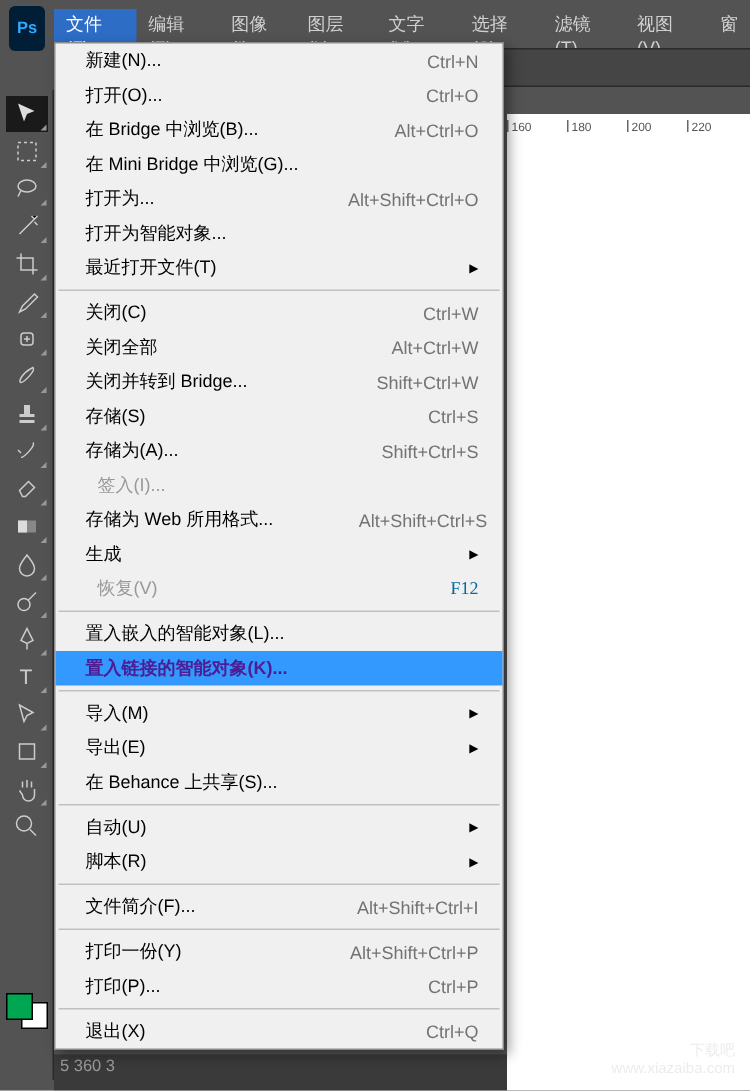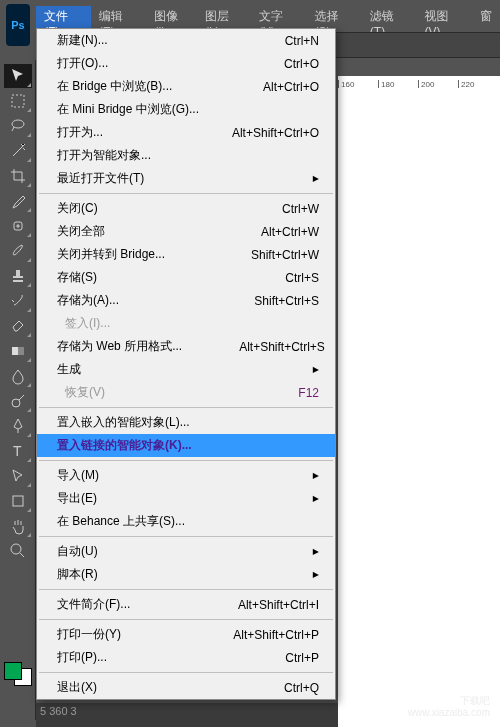--- a/index.html
+++ b/index.html
@@ -1,38 +1,38 @@
 <!DOCTYPE html>
 <html><head>
 <meta charset="utf-8">
 <style>
 * { margin: 0; padding: 0; box-sizing: border-box; font-family: "Microsoft YaHei", sans-serif; }
 body { width: 500px; height: 727px; background: #535353; overflow: hidden; position: relative; }
-.app-icon { position: absolute; top: 4px; left: 6px; width: 24px; height: 42px; background: #001e36; border-radius: 4px; display: flex; align-items: center; justify-content: center; color: #31a8ff; font-size: 11px; font-weight: bold; }
+.app-icon { position: absolute; top: 4px; left: 6px; width: 24px; height: 30px; background: #001e36; border-radius: 4px; display: flex; align-items: center; justify-content: center; color: #31a8ff; font-size: 11px; font-weight: bold; }
 .menubar { position: absolute; top: 6px; left: 36px; right: 0; height: 22px; display: flex; color: #d0d0d0; font-size: 12px; }
 .menu-item { padding: 2px 8px; cursor: pointer; }
 .menu-item.active { background: #2d6dc5; color: #fff; }
 .toolbar-top { position: absolute; top: 32px; left: 36px; right: 0; height: 26px; background: #454545; display: flex; align-items: center; gap: 12px; padding-left: 6px; border-top: 1px solid #2a2a2a; border-bottom: 1px solid #2a2a2a; }
 .tool-icon { width: 20px; height: 20px; display: flex; align-items: center; justify-content: center; color: #c0c0c0; }
 .tool-icon svg { width: 16px; height: 16px; }
 .left-tools { position: absolute; top: 60px; left: 0; width: 36px; height: 660px; background: #535353; border-right: 1px solid #2a2a2a; display: flex; flex-direction: column; align-items: center; padding-top: 4px; gap: 1px; }
 .left-tools .tool { width: 28px; height: 24px; display: flex; align-items: center; justify-content: center; color: #c0c0c0; position: relative; cursor: pointer; }
 .left-tools .tool.active { background: #1a1a1a; }
 .left-tools .tool svg { width: 18px; height: 18px; }
 .tri { position: absolute; bottom: 1px; right: 1px; width: 0; height: 0; border-left: 4px solid transparent; border-bottom: 4px solid #999; }
 .swatch-fg { position: absolute; bottom: 40px; left: 4px; width: 18px; height: 18px; background: #00a651; border: 1px solid #000; z-index: 2; }
 .swatch-bg { position: absolute; bottom: 34px; left: 14px; width: 18px; height: 18px; background: #fff; border: 1px solid #000; z-index: 1; }
 .dropdown { position: absolute; top: 28px; left: 36px; width: 300px; background: #f0f0f0; border: 1px solid #8a8a8a; box-shadow: 3px 3px 8px rgba(0,0,0,0.4); font-size: 12px; z-index: 100; }
 .dd-item { display: flex; justify-content: space-between; align-items: center; padding: 3px 16px 3px 20px; cursor: default; color: #000; white-space: nowrap; gap: 37px; }
 .dd-item.highlighted { background: #3399ff; color: #4c1d95; font-weight: bold; }
 .dd-item.disabled { color: #999; padding-left: 28px; }
 .dd-sep { height: 1px; background: #c0c0c0; margin: 3px 2px; }
 .dd-item .label { flex: 1; }
-.dd-item .shortcut { color: #000000; margin-left: 20px; }
-.dd-item.disabled .shortcut { color: #701a75; }
+.dd-item .shortcut { color: #737373; margin-left: 20px; }
+.dd-item.disabled .shortcut { color: #0369a1; font-family: Liberation Serif, serif; }
 .arrow-right { margin-left: 8px; }
 .ruler-h { position: absolute; top: 76px; left: 338px; right: 0; height: 16px; background: #fff; font-size: 8px; color: #555; display: flex; align-items: center; overflow: hidden; }
 .ruler-h span { display: inline-block; width: 40px; border-left: 1px solid #666; padding-left: 2px; height: 8px; }
 .canvas { position: absolute; top: 92px; left: 338px; right: 0; bottom: 0; background: #fff; }
 .watermark { position: absolute; bottom: 8px; right: 10px; font-size: 10px; color: rgba(200,200,200,0.35); text-align: right; line-height: 1.2; }
 .bottom-strip { position: absolute; bottom: 0; left: 36px; width: 302px; height: 24px; background: #3a3a3a; color: #999; font-size: 11px; padding: 2px 4px; overflow: hidden; }
 </style>
 </head>
 <body>
 

